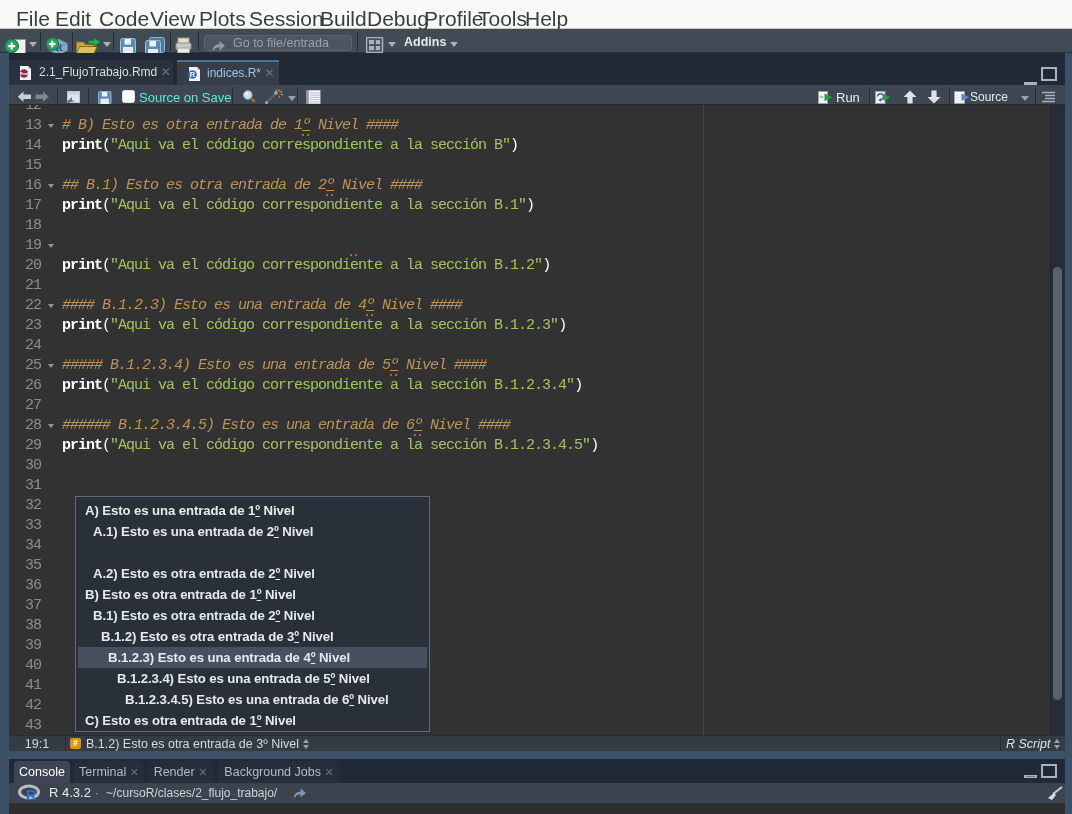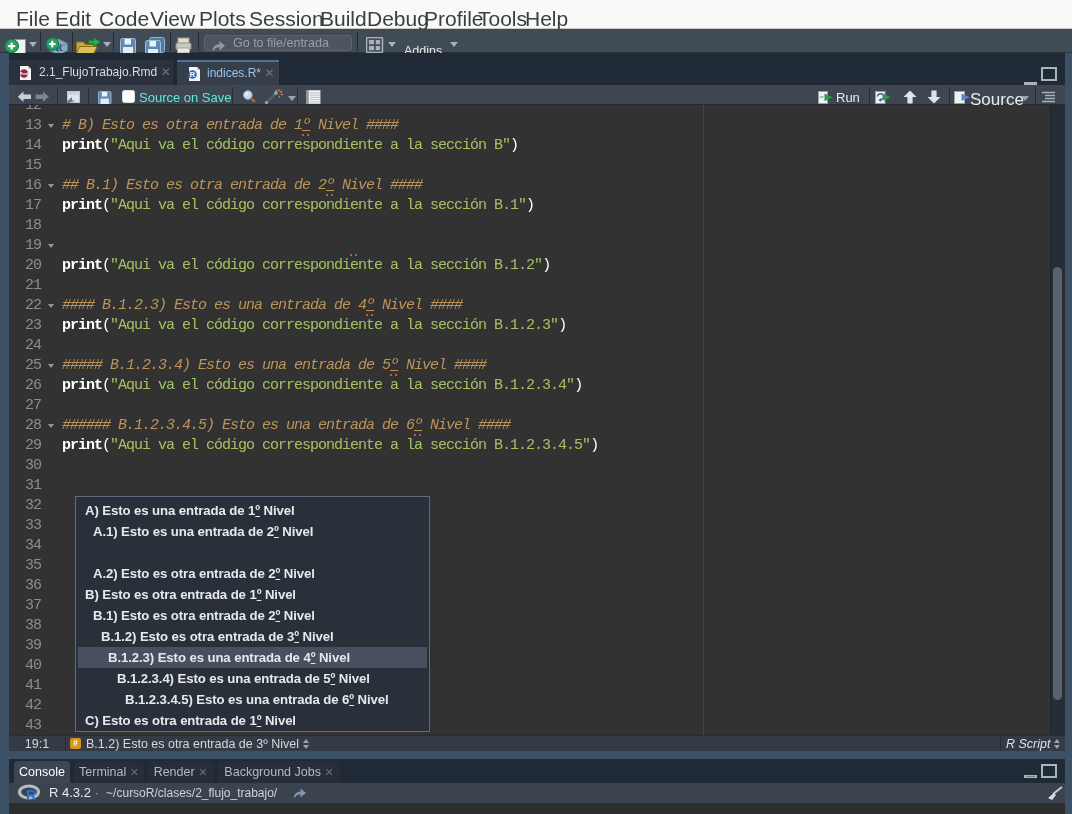--- a/index.html
+++ b/index.html
@@ -59,21 +59,21 @@
 <div class="sep" style="left:72px"></div>
 <div class="sep" style="left:113px"></div>
 <div class="sep" style="left:170px"></div>
 <div class="sep" style="left:198px"></div>
 <div class="sep" style="left:357px"></div>
 <div class="chev" style="left:29px;top:13px"></div>
 <div class="chev" style="left:103px;top:13px"></div>
 <div class="chev" style="left:388px;top:13px"></div>
 <div class="chev" style="left:450px;top:13px"></div>
 <div id="gotobox">Go to file/entrada</div>
-<span style="position:absolute;left:404px;top:15px;color:#e5e9ec;font-size:12.5px;font-weight:normal;">Addins</span>
+<span style="position:absolute;left:404px;top:6px;color:#e5e9ec;font-size:12.5px;font-weight:bold;">Addins</span>
 <svg style="left:4px;top:8px" width="26" height="19" viewBox="0 0 26 19">
       <rect x="7.5" y="2.5" width="14" height="14.5" fill="#f1f1f0" stroke="#8d9499" stroke-width="1"></rect>
       <circle cx="7.7" cy="9" r="6.8" fill="#27a060" stroke="#157544" stroke-width="1"></circle>
       <rect x="4.2" y="8" width="7" height="2.2" fill="#fff"></rect>
       <rect x="6.6" y="5.6" width="2.2" height="7" fill="#fff"></rect>
     </svg>
 <svg style="left:46px;top:8px" width="26" height="19" viewBox="0 0 26 19">
       <path d="M12.5 2 L21.5 6.5 L21.5 13.5 L12.5 18 L3.5 13.5 L3.5 6.5 Z" fill="#9cc0d8" opacity="0.8" stroke="#6a93b0"></path>
       <path d="M3.5 6.5 L12.5 10 L21.5 6.5 M12.5 10 L12.5 18" stroke="#55809f" stroke-width="0.8" fill="none" opacity="0.7"></path>
       <text x="13" y="14" font-size="10" fill="#1d4f79" text-anchor="middle" font-family="Liberation Serif" font-weight="bold">R</text>
@@ -219,21 +219,21 @@
 <svg style="left:894px;top:5px" width="14" height="14" viewBox="0 0 14 14">
         <path d="M7 0.5 L13.5 7 L9.6 7 L9.6 13.5 L4.4 13.5 L4.4 7 L0.5 7 Z" fill="#dfe3e7"></path>
       </svg>
 <svg style="left:918px;top:5px" width="14" height="14" viewBox="0 0 14 14">
         <path d="M7 13.5 L13.5 7 L9.6 7 L9.6 0.5 L4.4 0.5 L4.4 7 L0.5 7 Z" fill="#dfe3e7"></path>
       </svg>
 <svg style="left:945px;top:6px" width="16" height="13" viewBox="0 0 16 13">
         <rect x="0.5" y="0.5" width="10" height="12" fill="#f2f2f2" stroke="#9aa0a6"></rect>
         <path d="M7.5 2.6 L15.5 6.3 L7.5 10 Z" fill="#5b87c6"></path>
       </svg>
-<div style="position:absolute;left:961px;top:5px;font-size:17px;color:#e6eaed;">Source</div>
+<div style="position:absolute;left:961px;top:5px;font-size:12px;color:#e6eaed;">Source</div>
 <svg style="left:1031px;top:6px" width="16" height="12" viewBox="0 0 16 12">
         <g stroke="#aab2ba" stroke-width="1.5">
           <line x1="2" y1="1.5" x2="15" y2="1.5"></line>
           <line x1="5" y1="4.5" x2="15" y2="4.5"></line>
           <line x1="5" y1="7.5" x2="15" y2="7.5"></line>
           <line x1="2" y1="10.5" x2="15" y2="10.5"></line>
         </g>
       </svg>
  </div>
  <div class="abs" id="editor">

